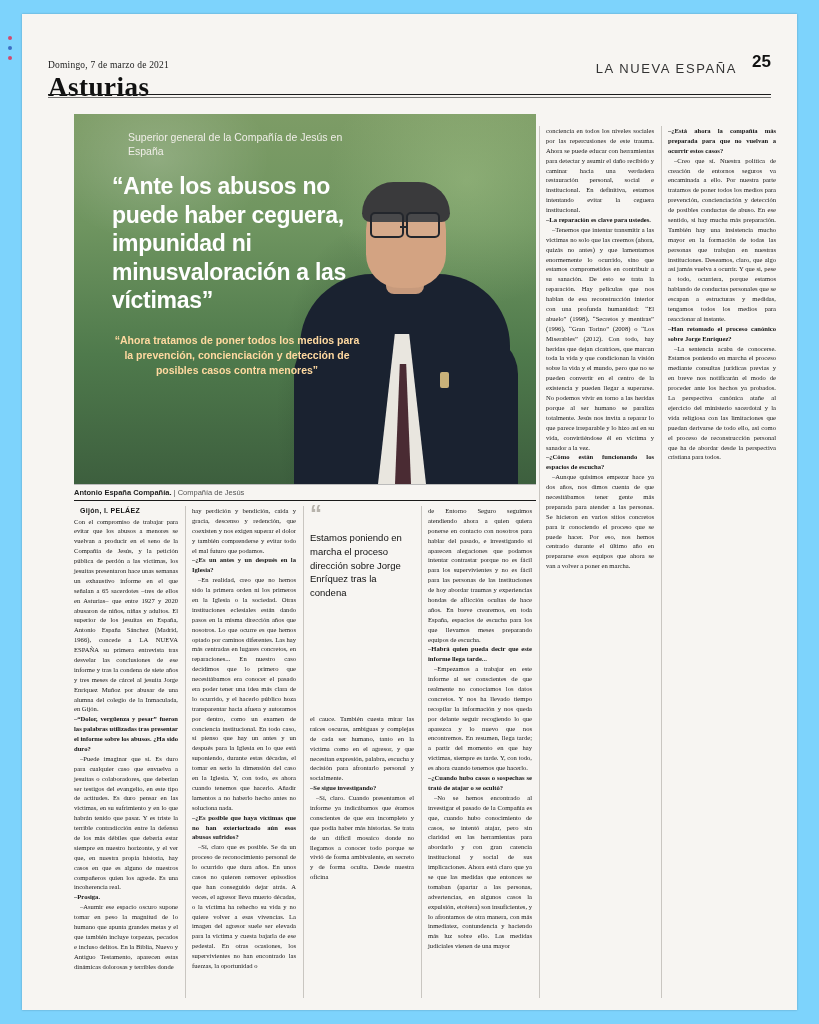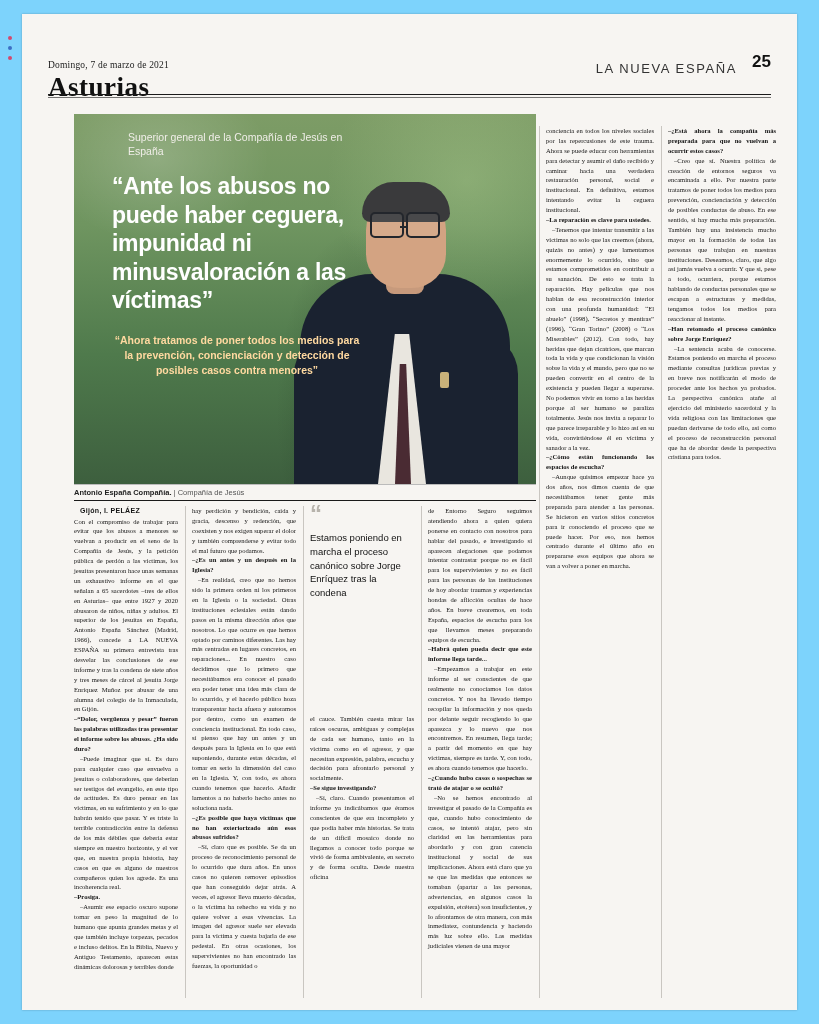--- a/index.html
+++ b/index.html
@@ -223,21 +223,21 @@
     <div class="col" id="col2">
       <p class="first">hay perdición y bendición, caída y gracia, descenso y redención, que coexisten y nos exigen superar el dolor y también comprenderse y evitar todo el mal futuro que podamos.</p>
       <p class="q">–¿Es un antes y un después en la Iglesia?</p>
       <p>–En realidad, creo que no hemos sido la primera orden ni los primeros en la Iglesia o la sociedad. Otras instituciones eclesiales están dando pasos en la misma dirección años que nosotros. Lo que ocurre es que hemos optado por caminos diferentes. Las hay más centradas en lugares concretos, en reparaciones... En nuestro caso decidimos que lo primero que necesitábamos era conocer el pasado era poder tener una idea más clara de lo ocurrido, y el hacerlo público hoza transparentar hacia afuera y autoramos por dentro, como un examen de conciencia institucional. En todo caso, sí pienso que hay un antes y un después para la Iglesia en lo que está suponiendo, durante estas décadas, el tomar en serio la dimensión del caso en la Iglesia. Y, con todo, es ahora cuando tenemos que hacerlo. Añadir lamentos a no haberlo hecho antes no soluciona nada.</p>
       <p class="q">–¿Es posible que haya víctimas que no han exteriorizado aún esos abusos sufridos?</p>
       <p>–Sí, claro que es posible. Se da un proceso de reconocimiento personal de lo ocurrido que dura años. En unos casos no quieren remover episodios que han conseguido dejar atrás. A veces, el agresor lleva muerto décadas, o la víctima ha rehecho su vida y no quiere volver a esas vivencias. La imagen del agresor suele ser elevada para la víctima y cuesta bajarla de ese pedestal. En otras ocasiones, los supervivientes no han encontrado las fuerzas, la oportunidad o</p>
     </div>
 
     <div class="pullquote">
       <div class="quote-mark">“</div>
-      <div class="pq-text">Estamos poniendo en marcha el proceso canónico sobre Jorge Enríquez tras la condena</div>
+      <div class="pq-text">Estamos poniendo en marcha el proceso dirección sobre Jorge Enríquez tras la condena</div>
     </div>
 
     <div class="col" id="col3" style="top:700px;">
       <p class="first">el cauce. También cuesta mirar las raíces oscuras, ambiguas y complejas de cada ser humano, tanto en la víctima como en el agresor, y que necesitan expresión, palabra, escucha y decisión para afrontarlo personal y socialmente.</p>
       <p class="q">–Se sigue investigando?</p>
       <p>–Sí, claro. Cuando presentamos el informe ya indicábamos que éramos conscientes de que era incompleto y que podía haber más historias. Se trata de un difícil mosaico donde no llegamos a conocer todo porque se vivió de forma ambivalente, en secreto y de forma oculta. Desde nuestra oficina</p>
     </div>
 
     <div class="col" id="col4">
       <p class="first">de Entorno Seguro seguimos atendiendo ahora a quien quiera ponerse en contacto con nosotros para hablar del pasado, e investigando si aparecen alegaciones que podamos intentar contrastar porque no es fácil para los supervivientes y no es fácil para las personas de las instituciones de hoy abordar traumas y experiencias hondas de aflicción ocultas de hace años. En breve crearemos, en toda España, espacios de escucha para los que llevamos meses preparando equipos de escucha.</p>

